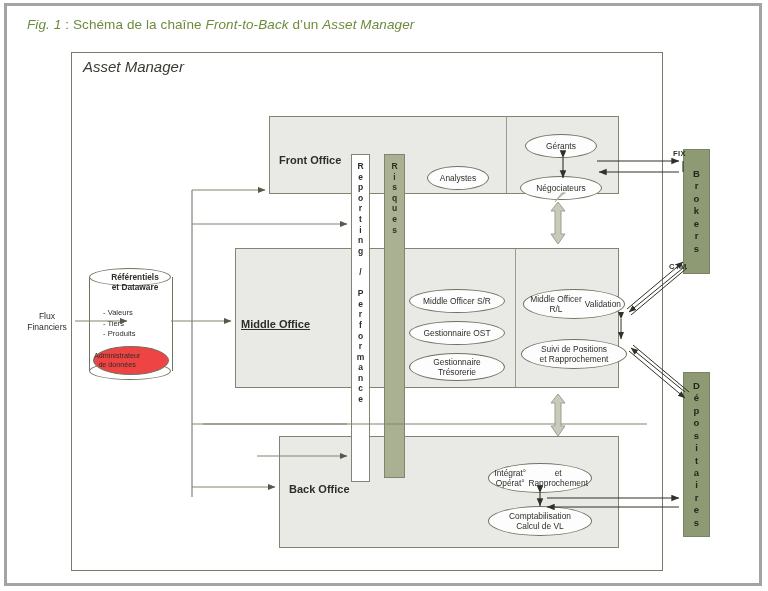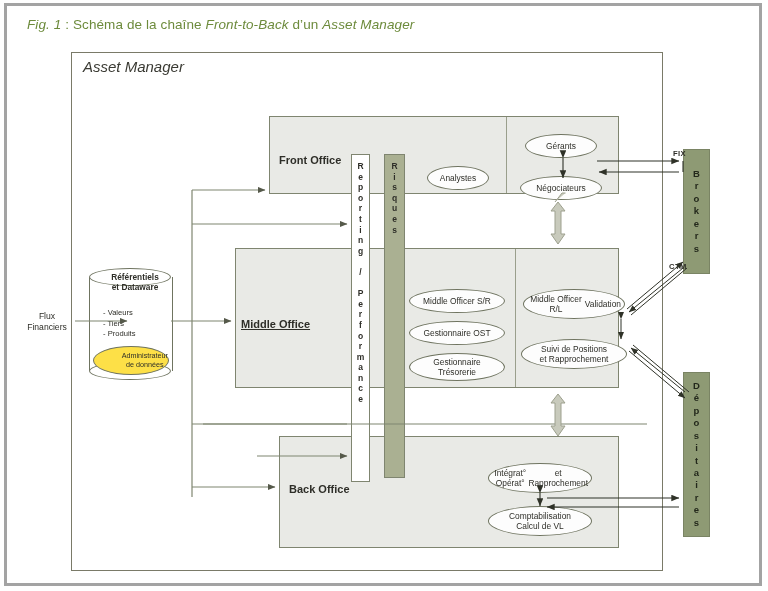--- a/index.html
+++ b/index.html
@@ -49,21 +49,21 @@
 
   
   #cyl{position:absolute;left:82px;top:262px;width:82px;height:112px;}
   #cyl .body{position:absolute;left:0;top:9px;width:82px;height:94px;border-left:1.2px solid #6f7460;border-right:1.2px solid #6f7460;background:#fff;}
   #cyl .top,#cyl .bot{position:absolute;left:0;width:82px;height:18px;border:1.2px solid #6f7460;border-radius:50%;background:#fff;box-sizing:border-box;}
   #cyl .top{top:0;}
   #cyl .bot{top:94px;}
   #cyl-title{position:absolute;left:82px;top:266px;width:92px;text-align:center;font-size:8.3px;font-weight:bold;color:#2e2e28;line-height:10px;}
   #cyl-list{position:absolute;left:96px;top:302px;font-size:7.6px;color:#2e2e28;line-height:10.5px;}
   #cyl-admin{position:absolute;left:86px;top:340px;width:74px;height:27px;border:1.1px solid #6f7460;border-radius:50%;
-             display:flex;align-items:center;justify-content:flex-end;text-align:center;font-size:7.2px;line-height:8.6px;color:#2e2e28;background:#fde047;}
+             display:flex;align-items:center;justify-content:flex-start;text-align:center;font-size:7.2px;line-height:8.6px;color:#2e2e28;background:#ef4444;}
 
   #flux{position:absolute;left:12px;top:305px;width:56px;text-align:center;font-size:8.6px;color:#2e2e28;line-height:11px;}
 
   .lbl{position:absolute;font-size:7.6px;font-weight:bold;color:#2e2e28;letter-spacing:.4px;padding-left:32px;}
   #lbl-fix{left:634px;top:143px;}
   #lbl-ctm{left:630px;top:256px;}
 
   svg.over{position:absolute;left:0;top:0;width:768px;height:591px;pointer-events:none;}
 </style>
 </head>

